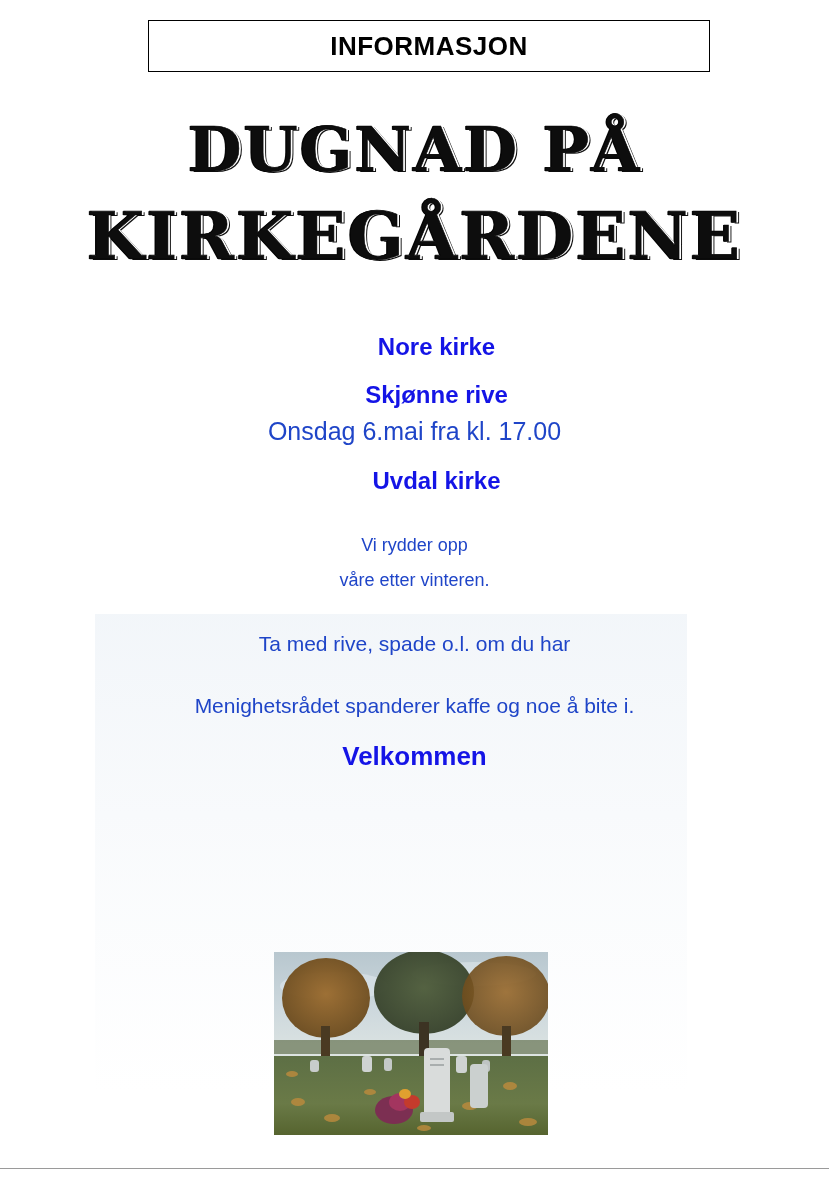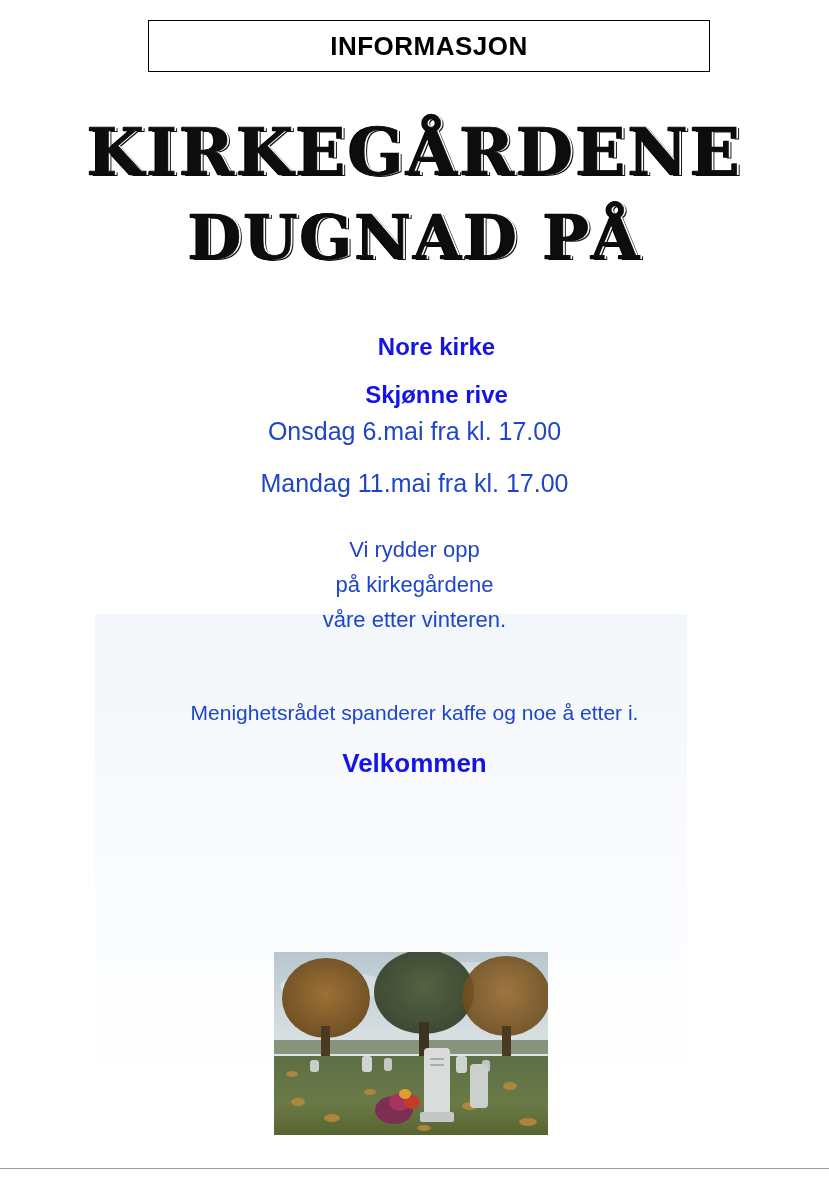--- a/index.html
+++ b/index.html
@@ -97,21 +97,21 @@
   .ev-time {
     font-size: 25px;
     font-weight: normal;
     line-height: 38px;
     color: #1f45c8;
   }
   .gap-small { height: 14px; }
   .gap-mid { height: 30px; }
 
   .para-line {
-    font-size: 22px;
+    font-size: 18px;
     line-height: 35px;
     color: #1f45c8;
   }
   .para-line.sm {
     font-size: 21px;
     line-height: 32px;
   }
   .welcome {
     font-size: 26px;
     font-weight: bold;
@@ -168,57 +168,57 @@
 </head>
 <body>
 
 <div class="page">
 
   <div class="header-box">
     <div class="header-title">INFORMASJON</div>
   </div>
 
   <div class="poster-title">
+    <div class="line line-1">DUGNAD PÅ</div>
     <div class="line line-2">KIRKEGÅRDENE</div>
-    <div class="line line-1">DUGNAD PÅ</div>
   </div>
 
   <div class="watermark-panel"></div>
 
   <div class="body-block">
 
     <div>
       <div class="ev-name">Nore kirke</div>
     </div>
 
     <div class="gap-small"></div>
 
     <div>
       <div class="ev-name">Skjønne rive</div>
       <div class="ev-time">Onsdag 6.mai fra kl. 17.00</div>
     </div>
 
     <div class="gap-small"></div>
 
     <div>
-      <div class="ev-time">Mandag 11.mai fra kl. 17.00</div>
+      <div class="ev-name">Uvdal kirke</div>
     </div>
 
     <div class="gap-mid"></div>
 
     <div class="para-line">Vi rydder opp</div>
-    <div class="para-line">på kirkegårdene</div>
     <div class="para-line">våre etter vinteren.</div>
 
     <div class="gap-mid"></div>
 
+    <div class="para-line sm">Ta med rive, spade o.l. om du har</div>
 
     <div class="gap-mid"></div>
 
-    <div class="para-line sm">Menighetsrådet spanderer kaffe og noe å etter i.</div>
+    <div class="para-line sm">Menighetsrådet spanderer kaffe og noe å bite i.</div>
 
     <div class="gap-small"></div>
 
     <div class="welcome">Velkommen</div>
   </div>
 
   <div class="photo">
     <svg width="274" height="183" viewBox="0 0 274 183" xmlns="http://www.w3.org/2000/svg">
       <defs>
         <linearGradient id="sky" x1="0" y1="0" x2="0" y2="1">

